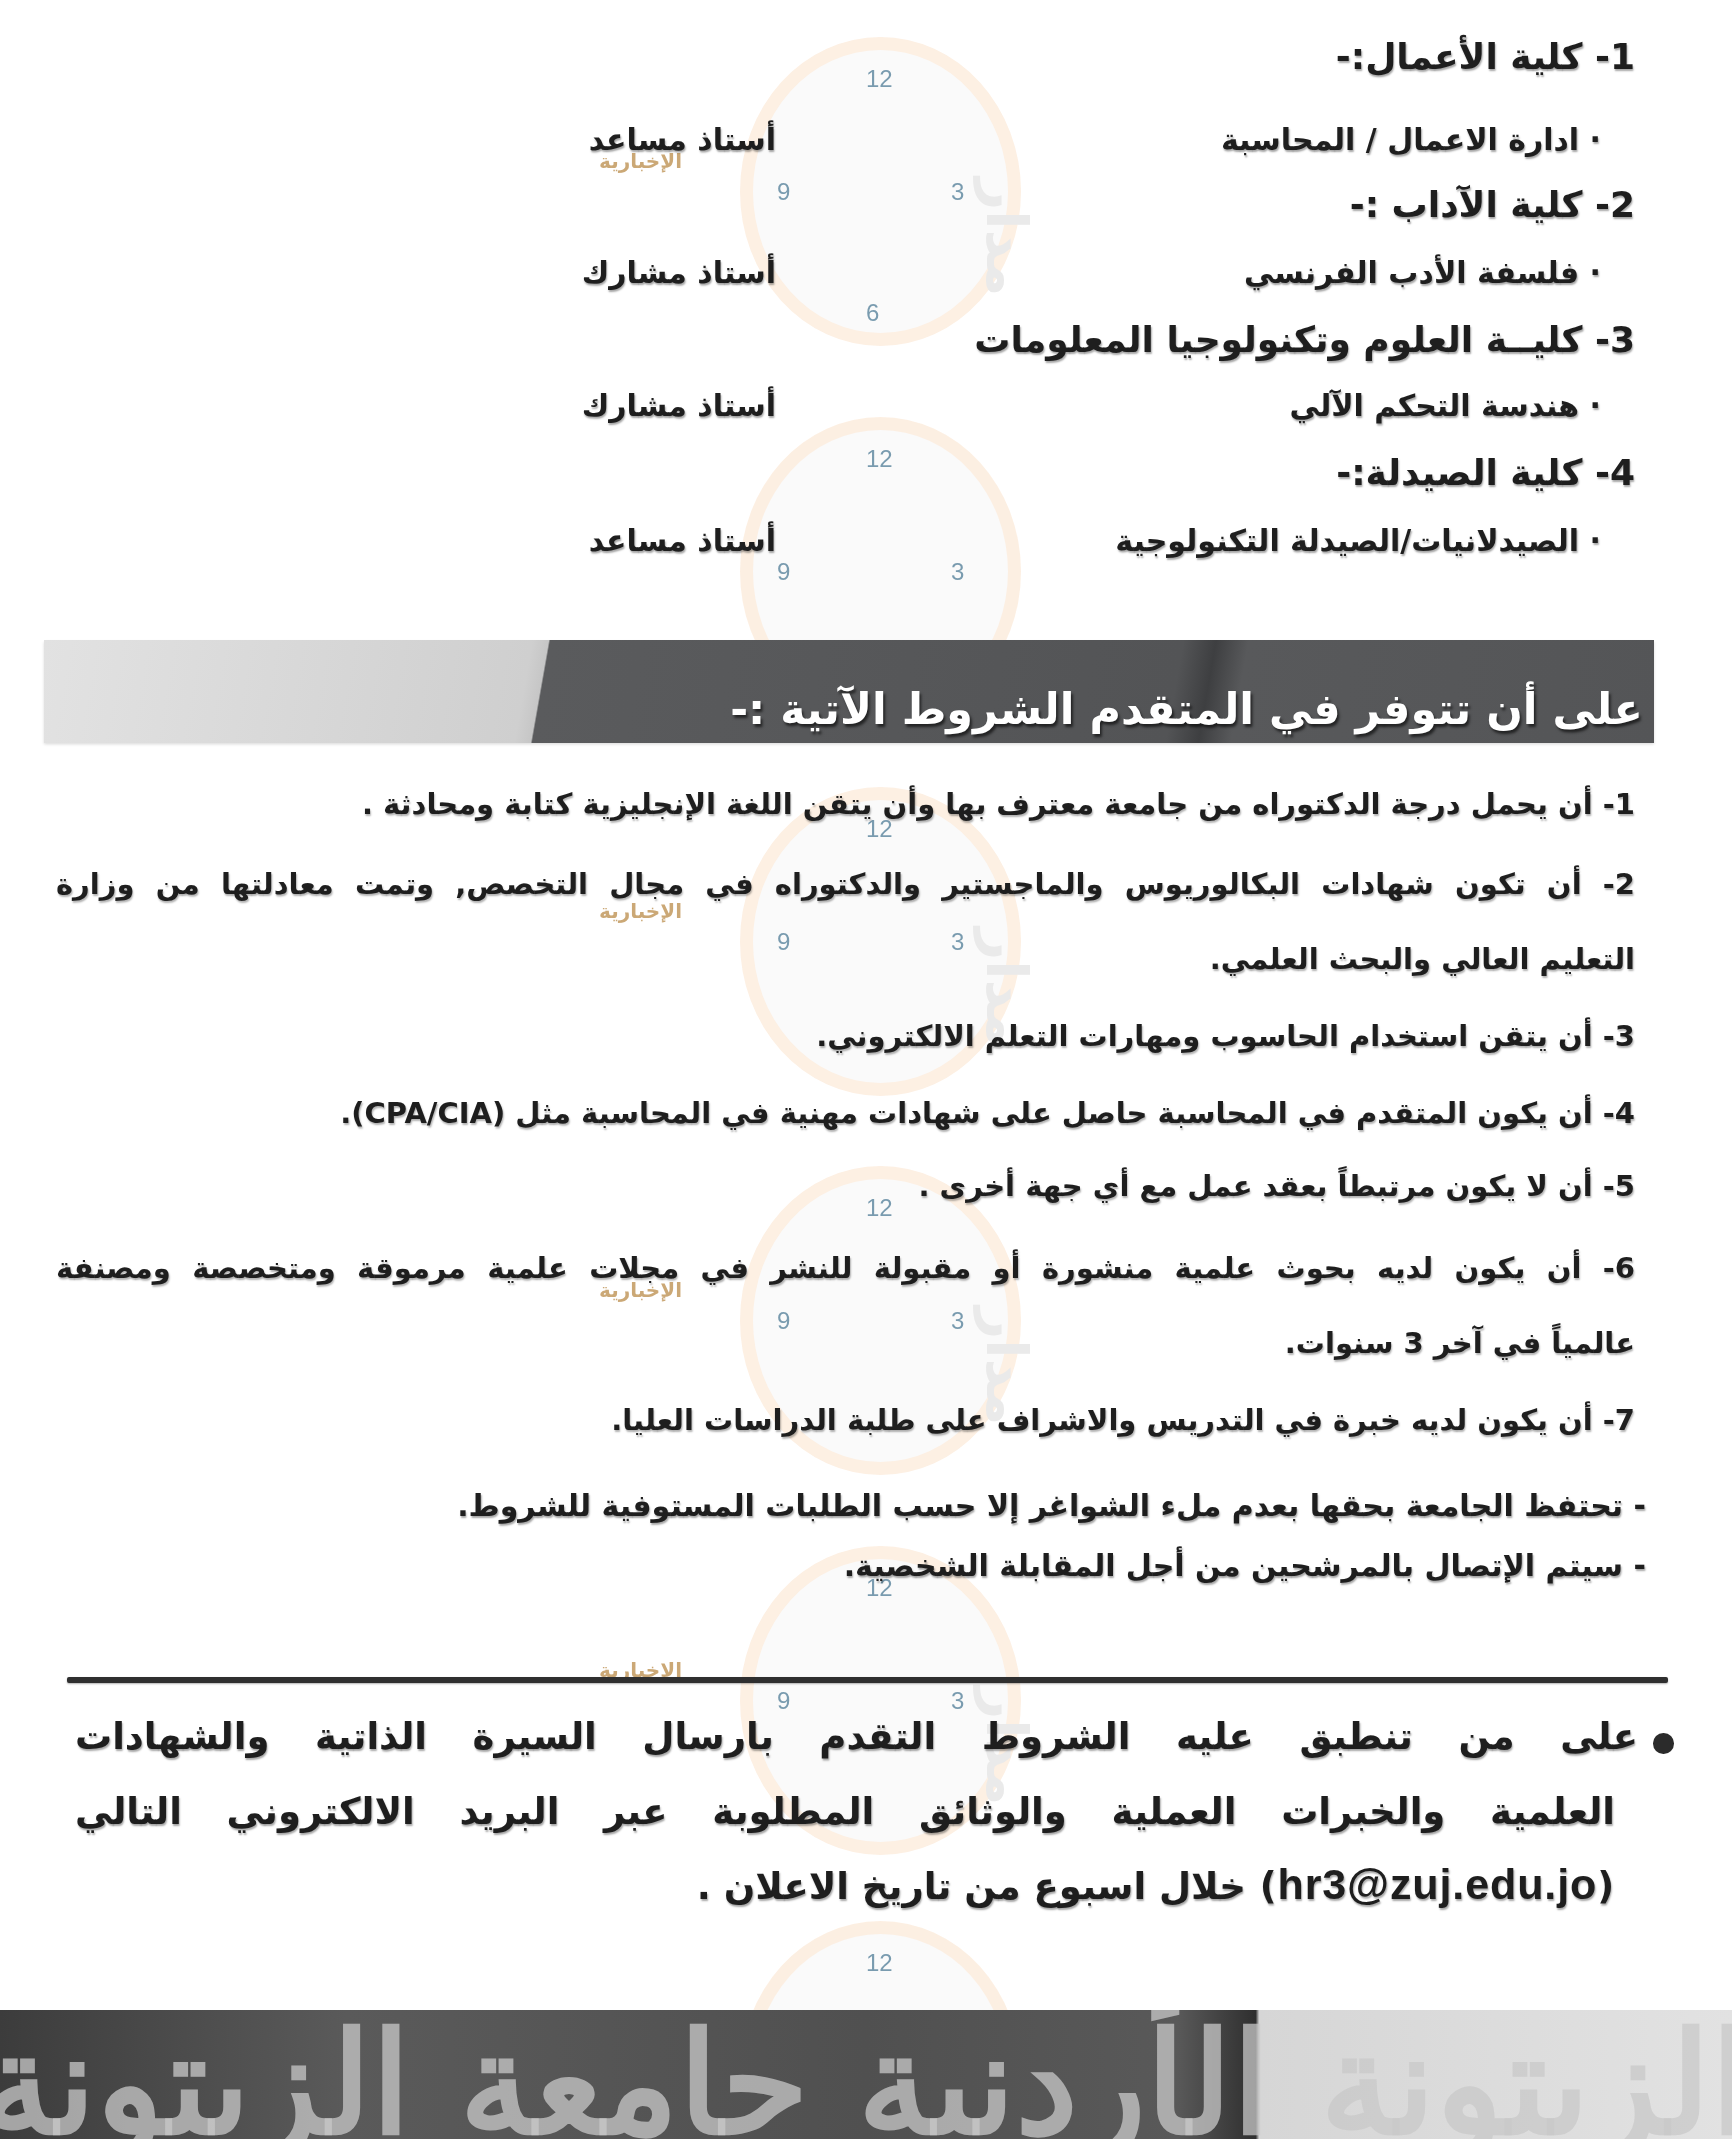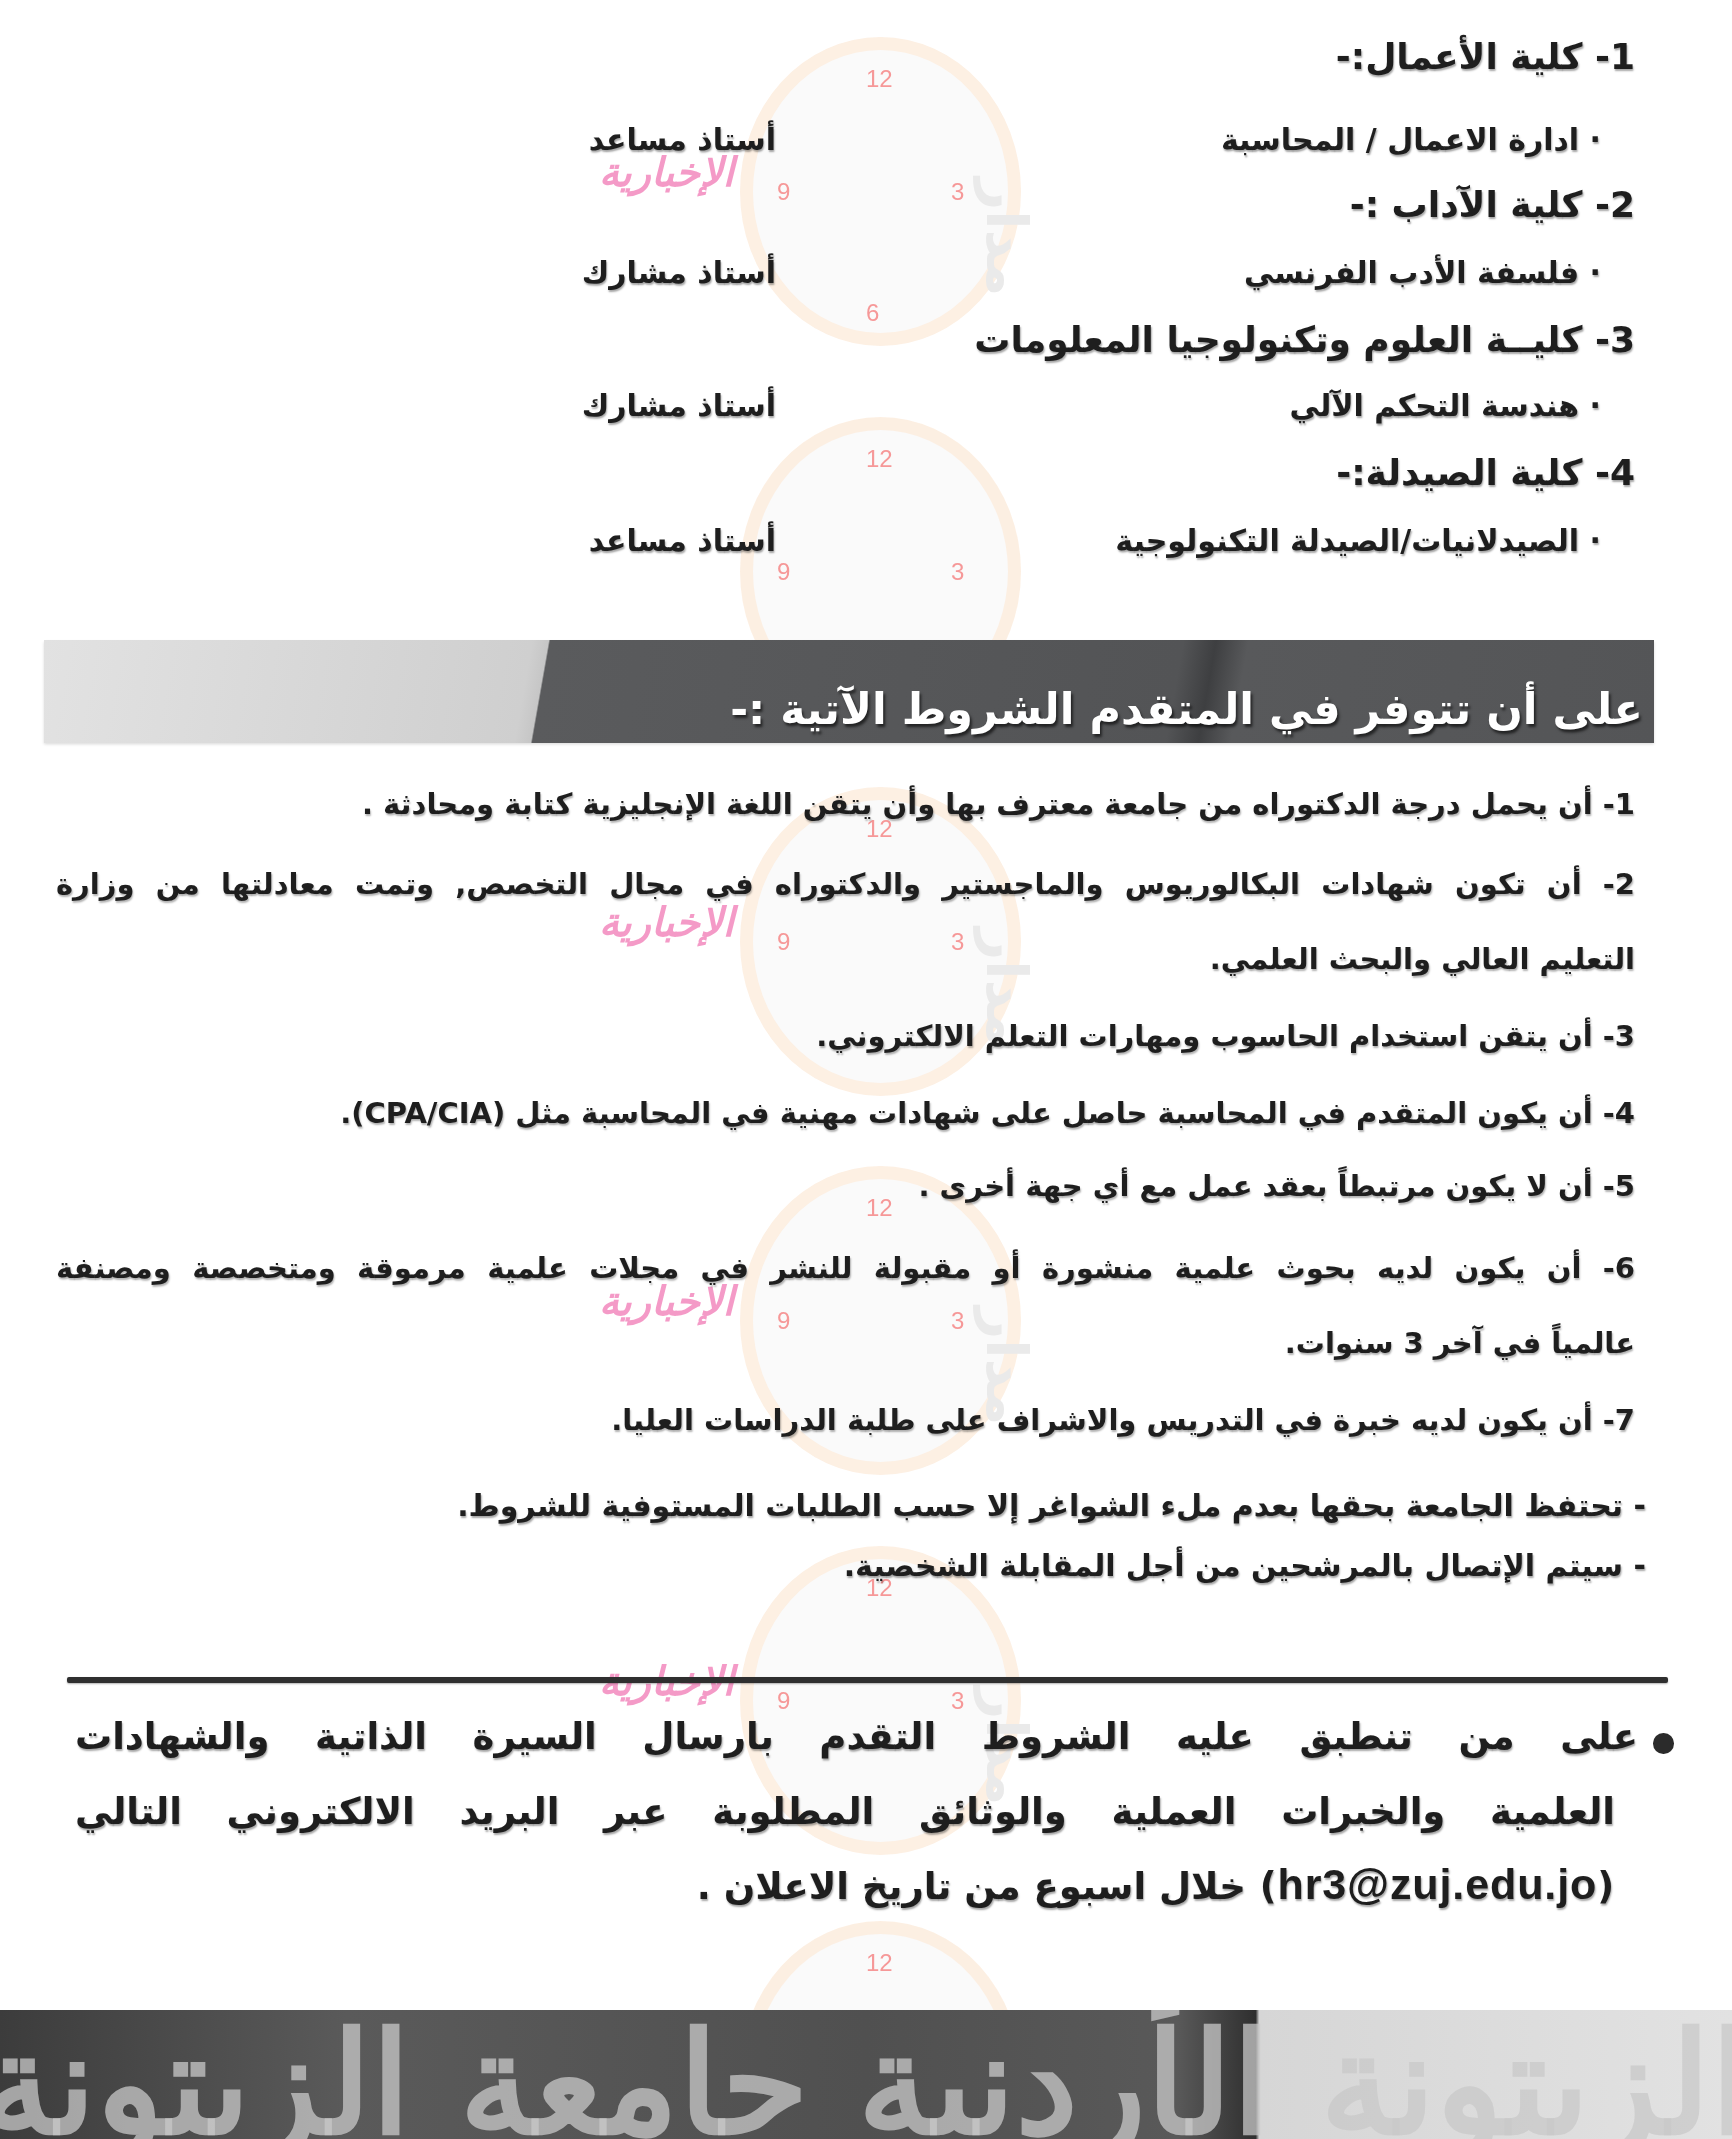--- a/index.html
+++ b/index.html
@@ -9,23 +9,23 @@
     font-family:"DejaVu Sans", sans-serif;
     color:#1e1e1e;
   }
   .wm {
     position:absolute; width:309px; height:337px; pointer-events:none; opacity:0.55;
   }
   .wm .ring {
     position:absolute; left:0; top:0; width:281px; height:309px; border-radius:50%;
     border:13px solid #fbe3cc; background:#f6f6f6; box-sizing:border-box;
   }
-  .wm .num { position:absolute; color:#ef4444; font-size:24px; font-family:"Liberation Sans", sans-serif; }
+  .wm .num { position:absolute; color:#0c4a6e; font-size:24px; font-family:"Liberation Sans", sans-serif; }
   .wm .brand1 { position:absolute; left:234px; top:141px; color:#d9d9d9; font-size:56px; font-weight:bold; writing-mode:vertical-rl; }
-  .wm .brand2 { position:absolute; left:-141px; top:112px; color:#ec4899; font-size:40px; font-weight:bold;font-style:italic; }
+  .wm .brand2 { position:absolute; left:-141px; top:112px; color:#a16207; font-size:20px; font-weight:bold; }
   .content { position:absolute; inset:0; direction:rtl; }
   .txt {
     position:absolute; right:97px; font-weight:bold; font-size:31px; white-space:nowrap;
     text-shadow:0.9px 1.9px 1.9px rgba(0,0,0,0.35);
   }
   .fac-head { font-size:36px; }
   .prog { right:131px; font-size:30px; }
   .rank { position:absolute; font-size:30px; font-weight:bold; text-shadow:0.9px 1.9px 1.9px rgba(0,0,0,0.35); white-space:nowrap; }
   .bar {
     position:absolute; left:44px; top:640px; width:1610px; height:103px;

